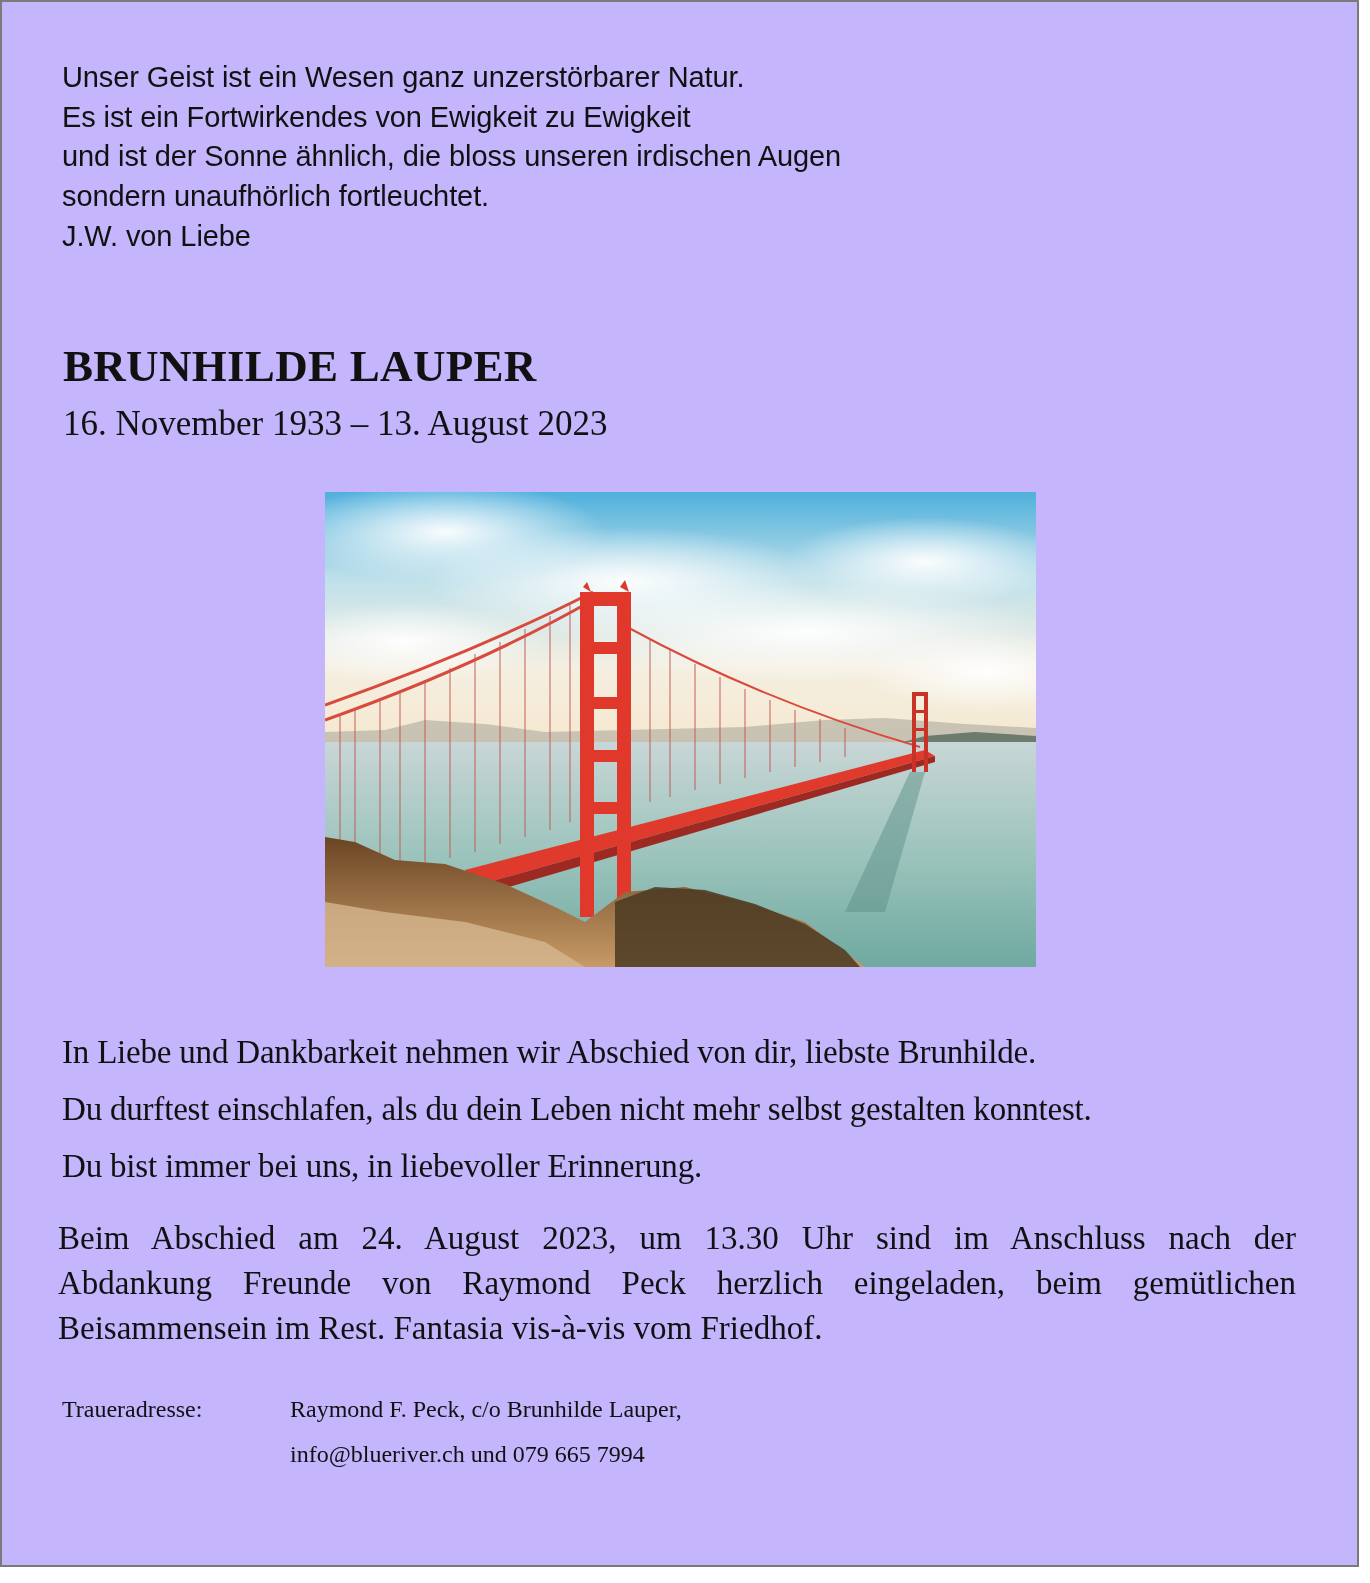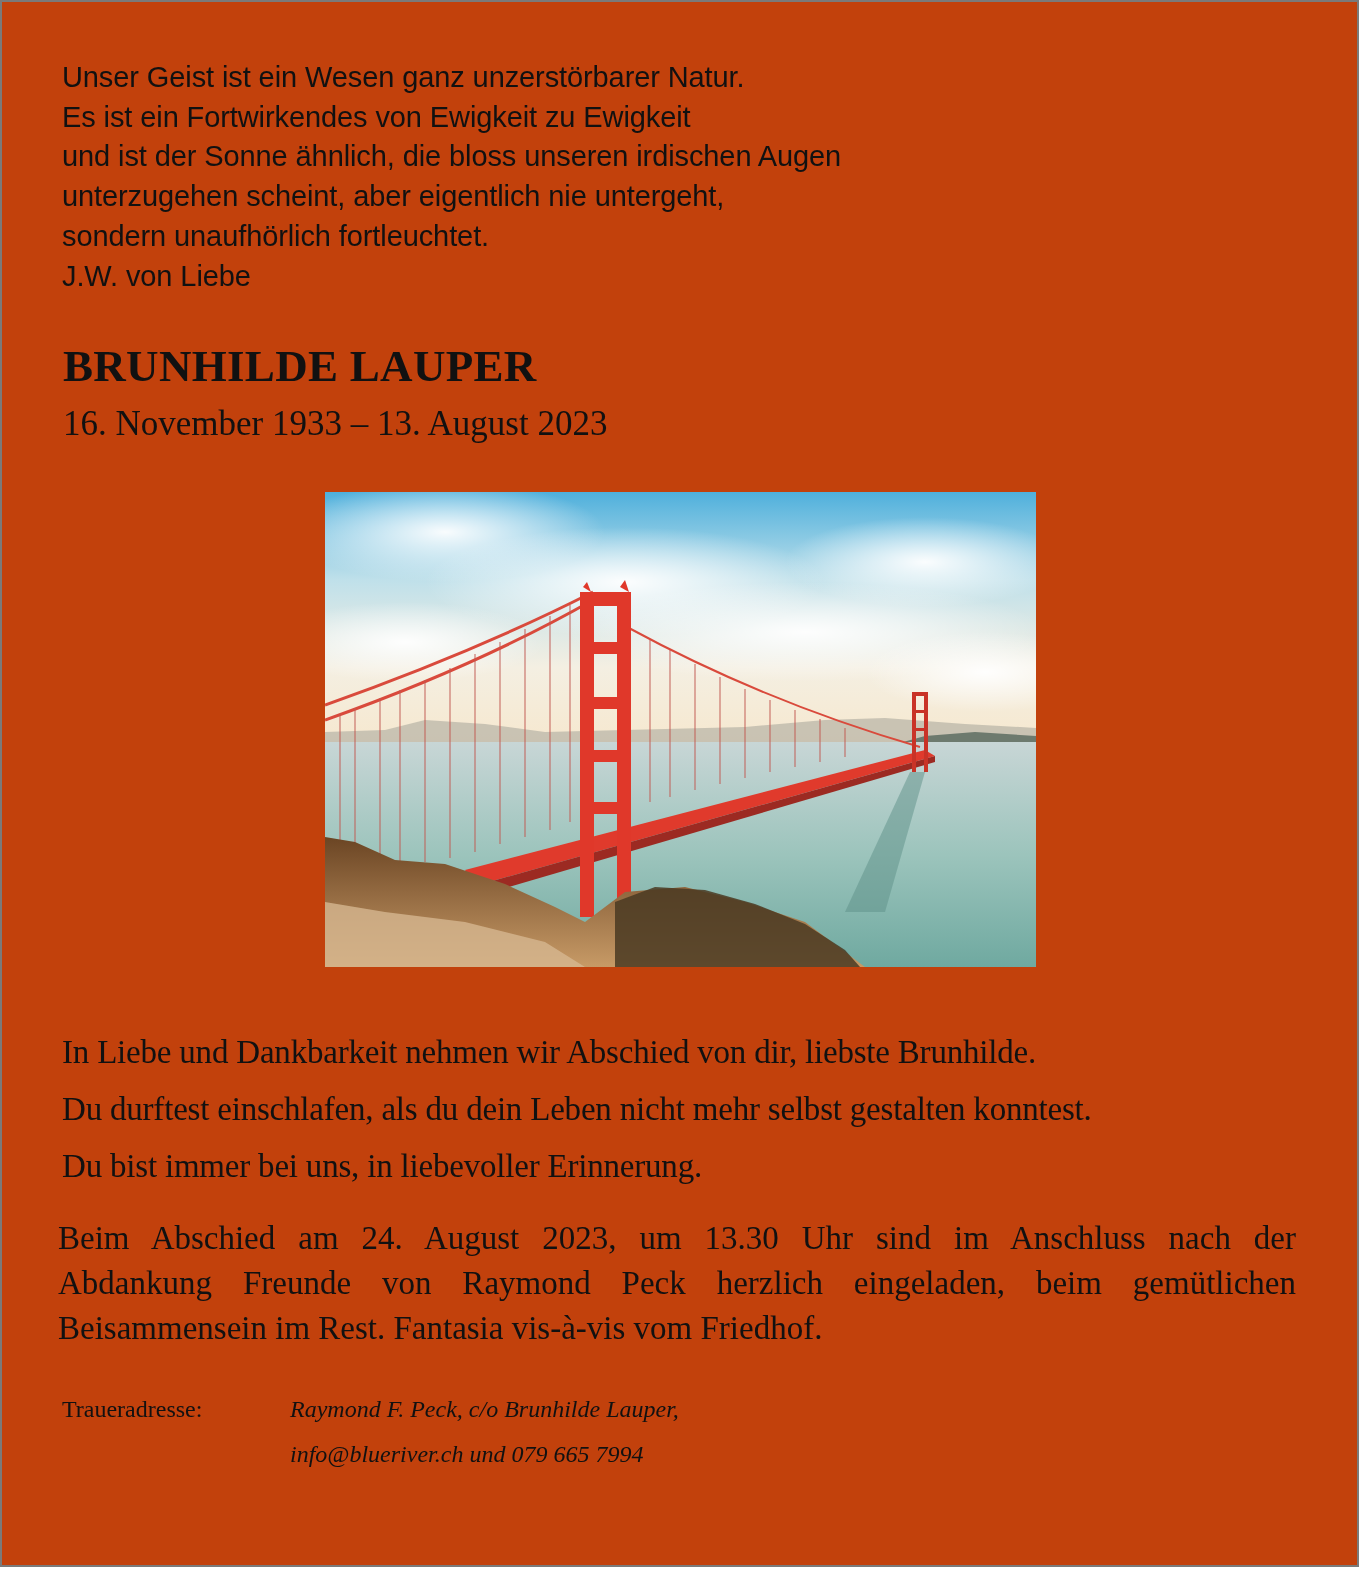--- a/index.html
+++ b/index.html
@@ -13,21 +13,21 @@
       position: relative;
       overflow: hidden;
     }
     .frame {
       position: absolute;
       left: 0;
       top: 0;
       width: 1355px;
       height: 1563px;
       border: 2px solid #7a7a7a;
-      background: #c2410c;
+      background: #c4b5fd;
     }
     .quote {
       position: absolute;
       left: 60px;
       top: 56px;
       font-family: "Liberation Sans", sans-serif;
       font-size: 29px;
       line-height: 39.7px;
       color: #111111;
       letter-spacing: -0.1px;
@@ -91,32 +91,31 @@
       position: absolute;
       left: 60px;
       top: 1385px;
       font-family: "Liberation Serif", serif;
       font-size: 24px;
       line-height: 45px;
       color: #111111;
       display: flex;
     }
     .address .label { width: 228px; white-space: nowrap; }
-    .address .lines div { white-space: nowrap; font-style: italic; }
+    .address .lines div { white-space: nowrap; }
   </style>
 </head>
 <body>
 
 <div class="frame">
 
   <div class="quote">
     <div>Unser Geist ist ein Wesen ganz unzerstörbarer Natur.</div>
     <div>Es ist ein Fortwirkendes von Ewigkeit zu Ewigkeit</div>
     <div>und ist der Sonne ähnlich, die bloss unseren irdischen Augen</div>
-    <div>unterzugehen scheint, aber eigentlich nie untergeht,</div>
     <div>sondern unaufhörlich fortleuchtet.</div>
     <div>J.W. von Liebe</div>
   </div>
 
   <div class="name">BRUNHILDE LAUPER</div>
   <div class="dates">16. November 1933 – 13. August 2023</div>
 
   <div class="photo">
     <svg viewBox="0 0 711 475" preserveAspectRatio="none">
       <defs>

